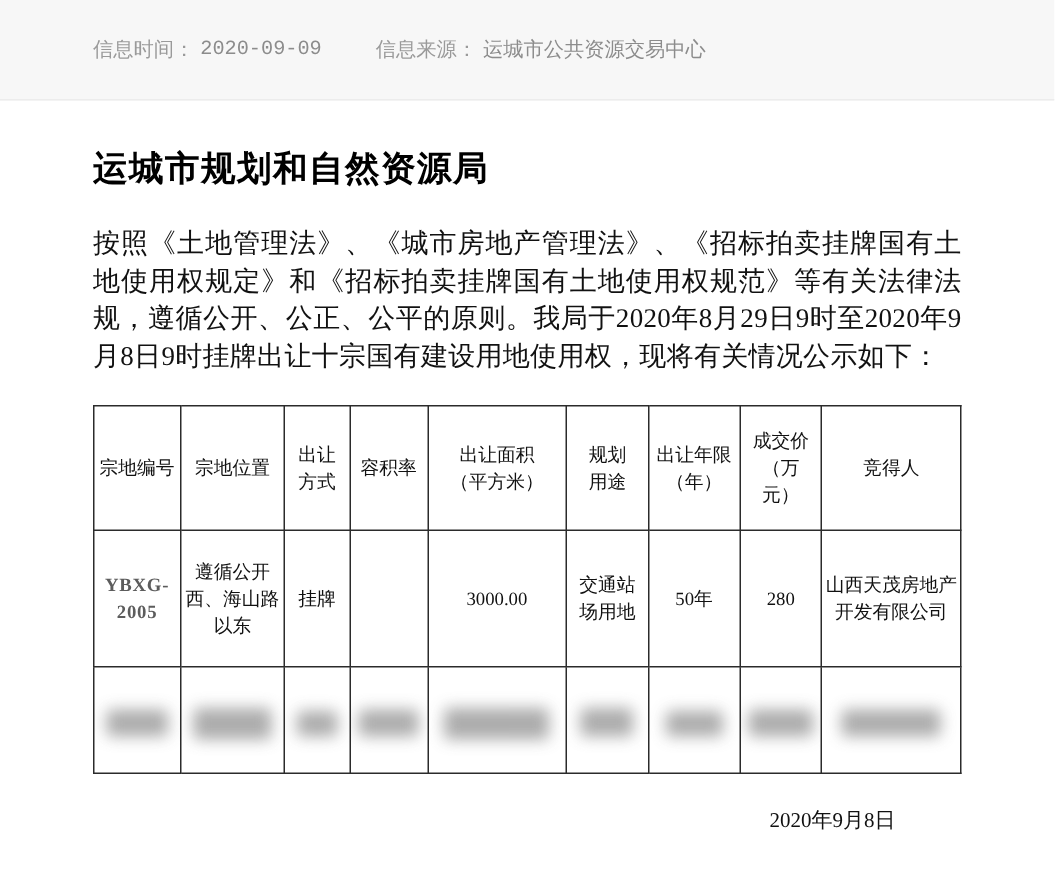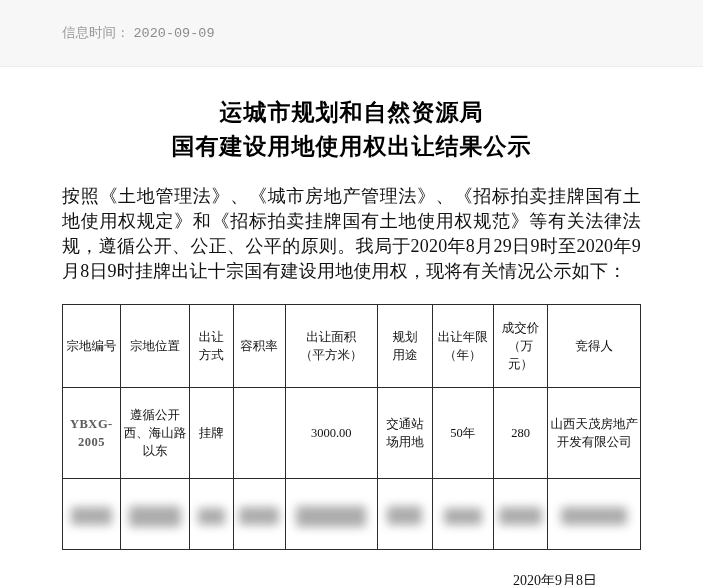--- a/index.html
+++ b/index.html
@@ -59,21 +59,21 @@
   .content {
     position: absolute;
     left: 0;
     top: 58px;
     width: 703px;
     box-sizing: border-box;
     padding: 0 62px;
   }
 
   .doc-title {
-    text-align: center;
+    text-align: left;
     font-family: "Liberation Serif", serif;
     font-weight: bold;
     font-size: 23px;
     line-height: 34px;
     letter-spacing: 1px;
     color: #000;
     margin-top: 38px;
   }
   .doc-title .line2 {
     display: block;
@@ -167,27 +167,30 @@
 <body>
 
 <div class="page">
 
   <div class="meta-bar">
     <span class="meta-item">
       <span class="meta-label">信息时间：</span>
       <span class="meta-value">2020-09-09</span>
     </span>
     <span class="meta-gap"></span>
+    <span class="meta-item">
+      <span class="meta-label">信息来源：</span>
+      <span class="meta-value">运城市公共资源交易中心</span>
+    </span>
   </div>
 
   <div class="content">
 
     <div class="doc-title">
       <span class="line1">运城市规划和自然资源局</span>
-      <span class="line2">国有建设用地使用权出让结果公示</span>
     </div>
 
     <div class="para">按照《土地管理法》、《城市房地产管理法》、《招标拍卖挂牌国有土地使用权规定》和《招标拍卖挂牌国有土地使用权规范》等有关法律法规，遵循公开、公正、公平的原则。我局于2020年8月29日9时至2020年9月8日9时挂牌出让十宗国有建设用地使用权，现将有关情况公示如下：</div>
 
     <table class="result-table">
       <colgroup>
         <col class="col-1">
           <col class="col-2">
           <col class="col-3">
           <col class="col-4">

